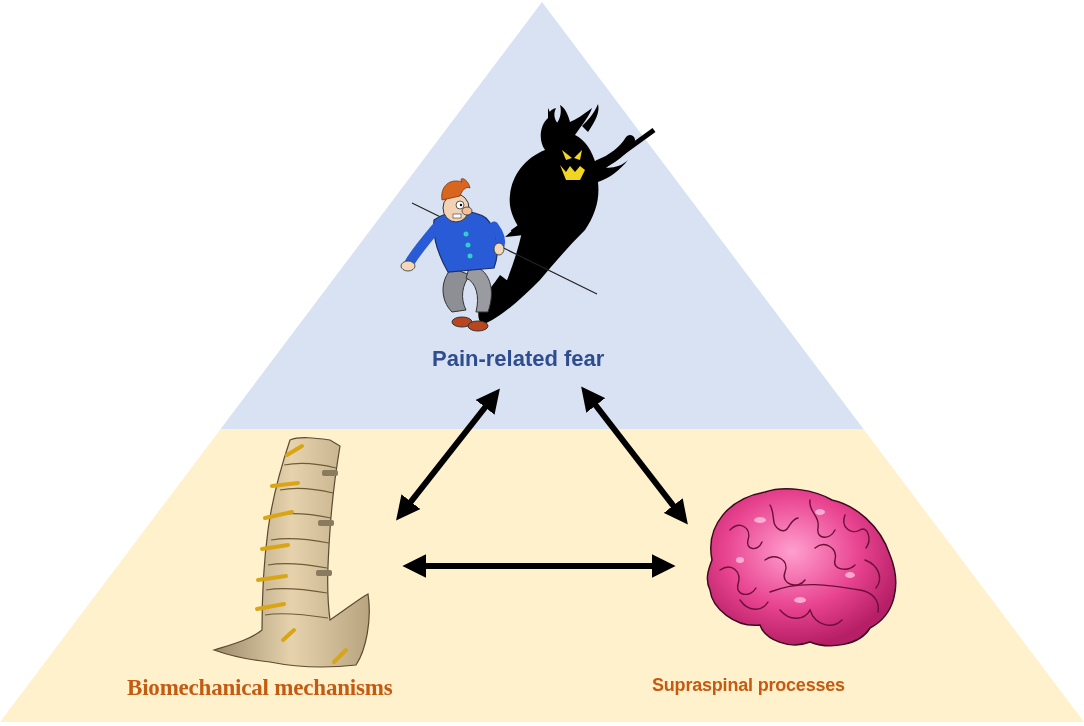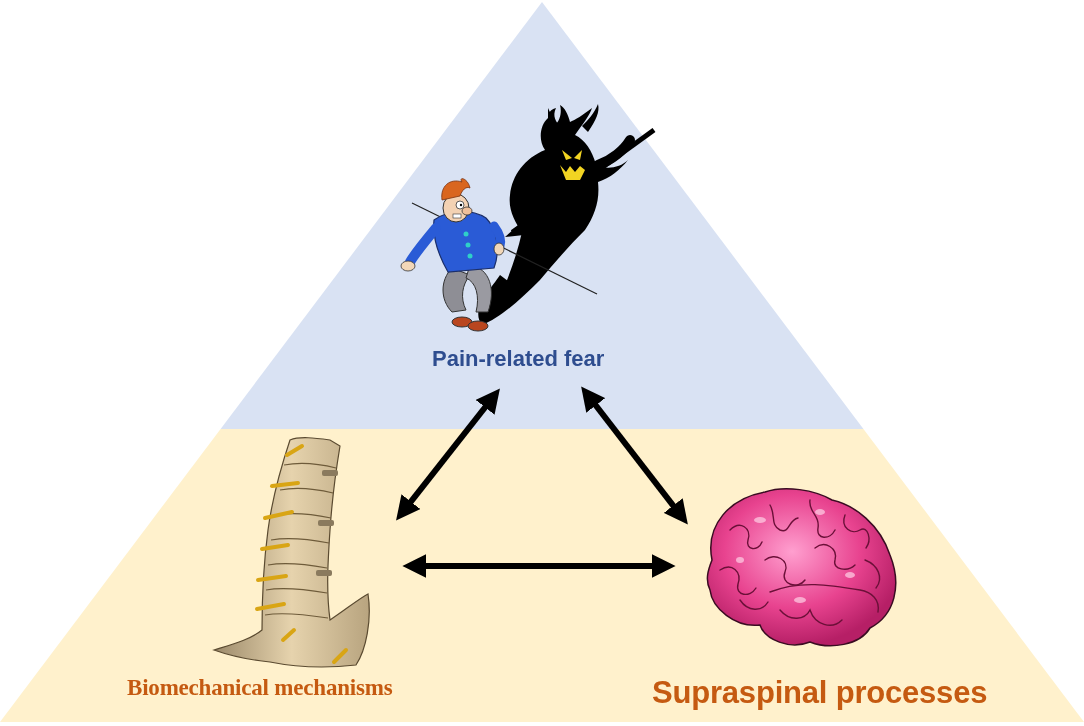--- a/index.html
+++ b/index.html
@@ -3,21 +3,21 @@
 <meta charset="utf-8">
 <style>
   html, body { margin: 0; padding: 0; background: #ffffff; }
   body { width: 1084px; height: 726px; position: relative; overflow: hidden;
          font-family: "Liberation Sans", sans-serif; }
   #stage { position: absolute; left: 0; top: 0; width: 1084px; height: 726px; border-radius: 25px; }
   .label { position: absolute; font-weight: bold; white-space: nowrap;
            font-family: "Liberation Sans", sans-serif; }
   #label-top { left: 432px; top: 346px; font-size: 22px; }
   #label-left { left: 127px; top: 675px; font-size: 23px; letter-spacing: -0.2px; font-family: Liberation Serif, serif; }
-  #label-right { left: 652px; top: 675px; font-size: 31px; letter-spacing: -0.2px; }
+  #label-right { left: 652px; top: 675px; font-size: 18px; letter-spacing: -0.2px; }
 </style>
 </head>
 <body style="background: rgb(255, 255, 255);">
 
 <div id="stage">
   <svg width="1084" height="726" viewBox="0 0 1084 726" xmlns="http://www.w3.org/2000/svg">
     <defs>
       <clipPath id="tri">
         <polygon points="542,2 1084,722 0,722"></polygon>
       </clipPath>

